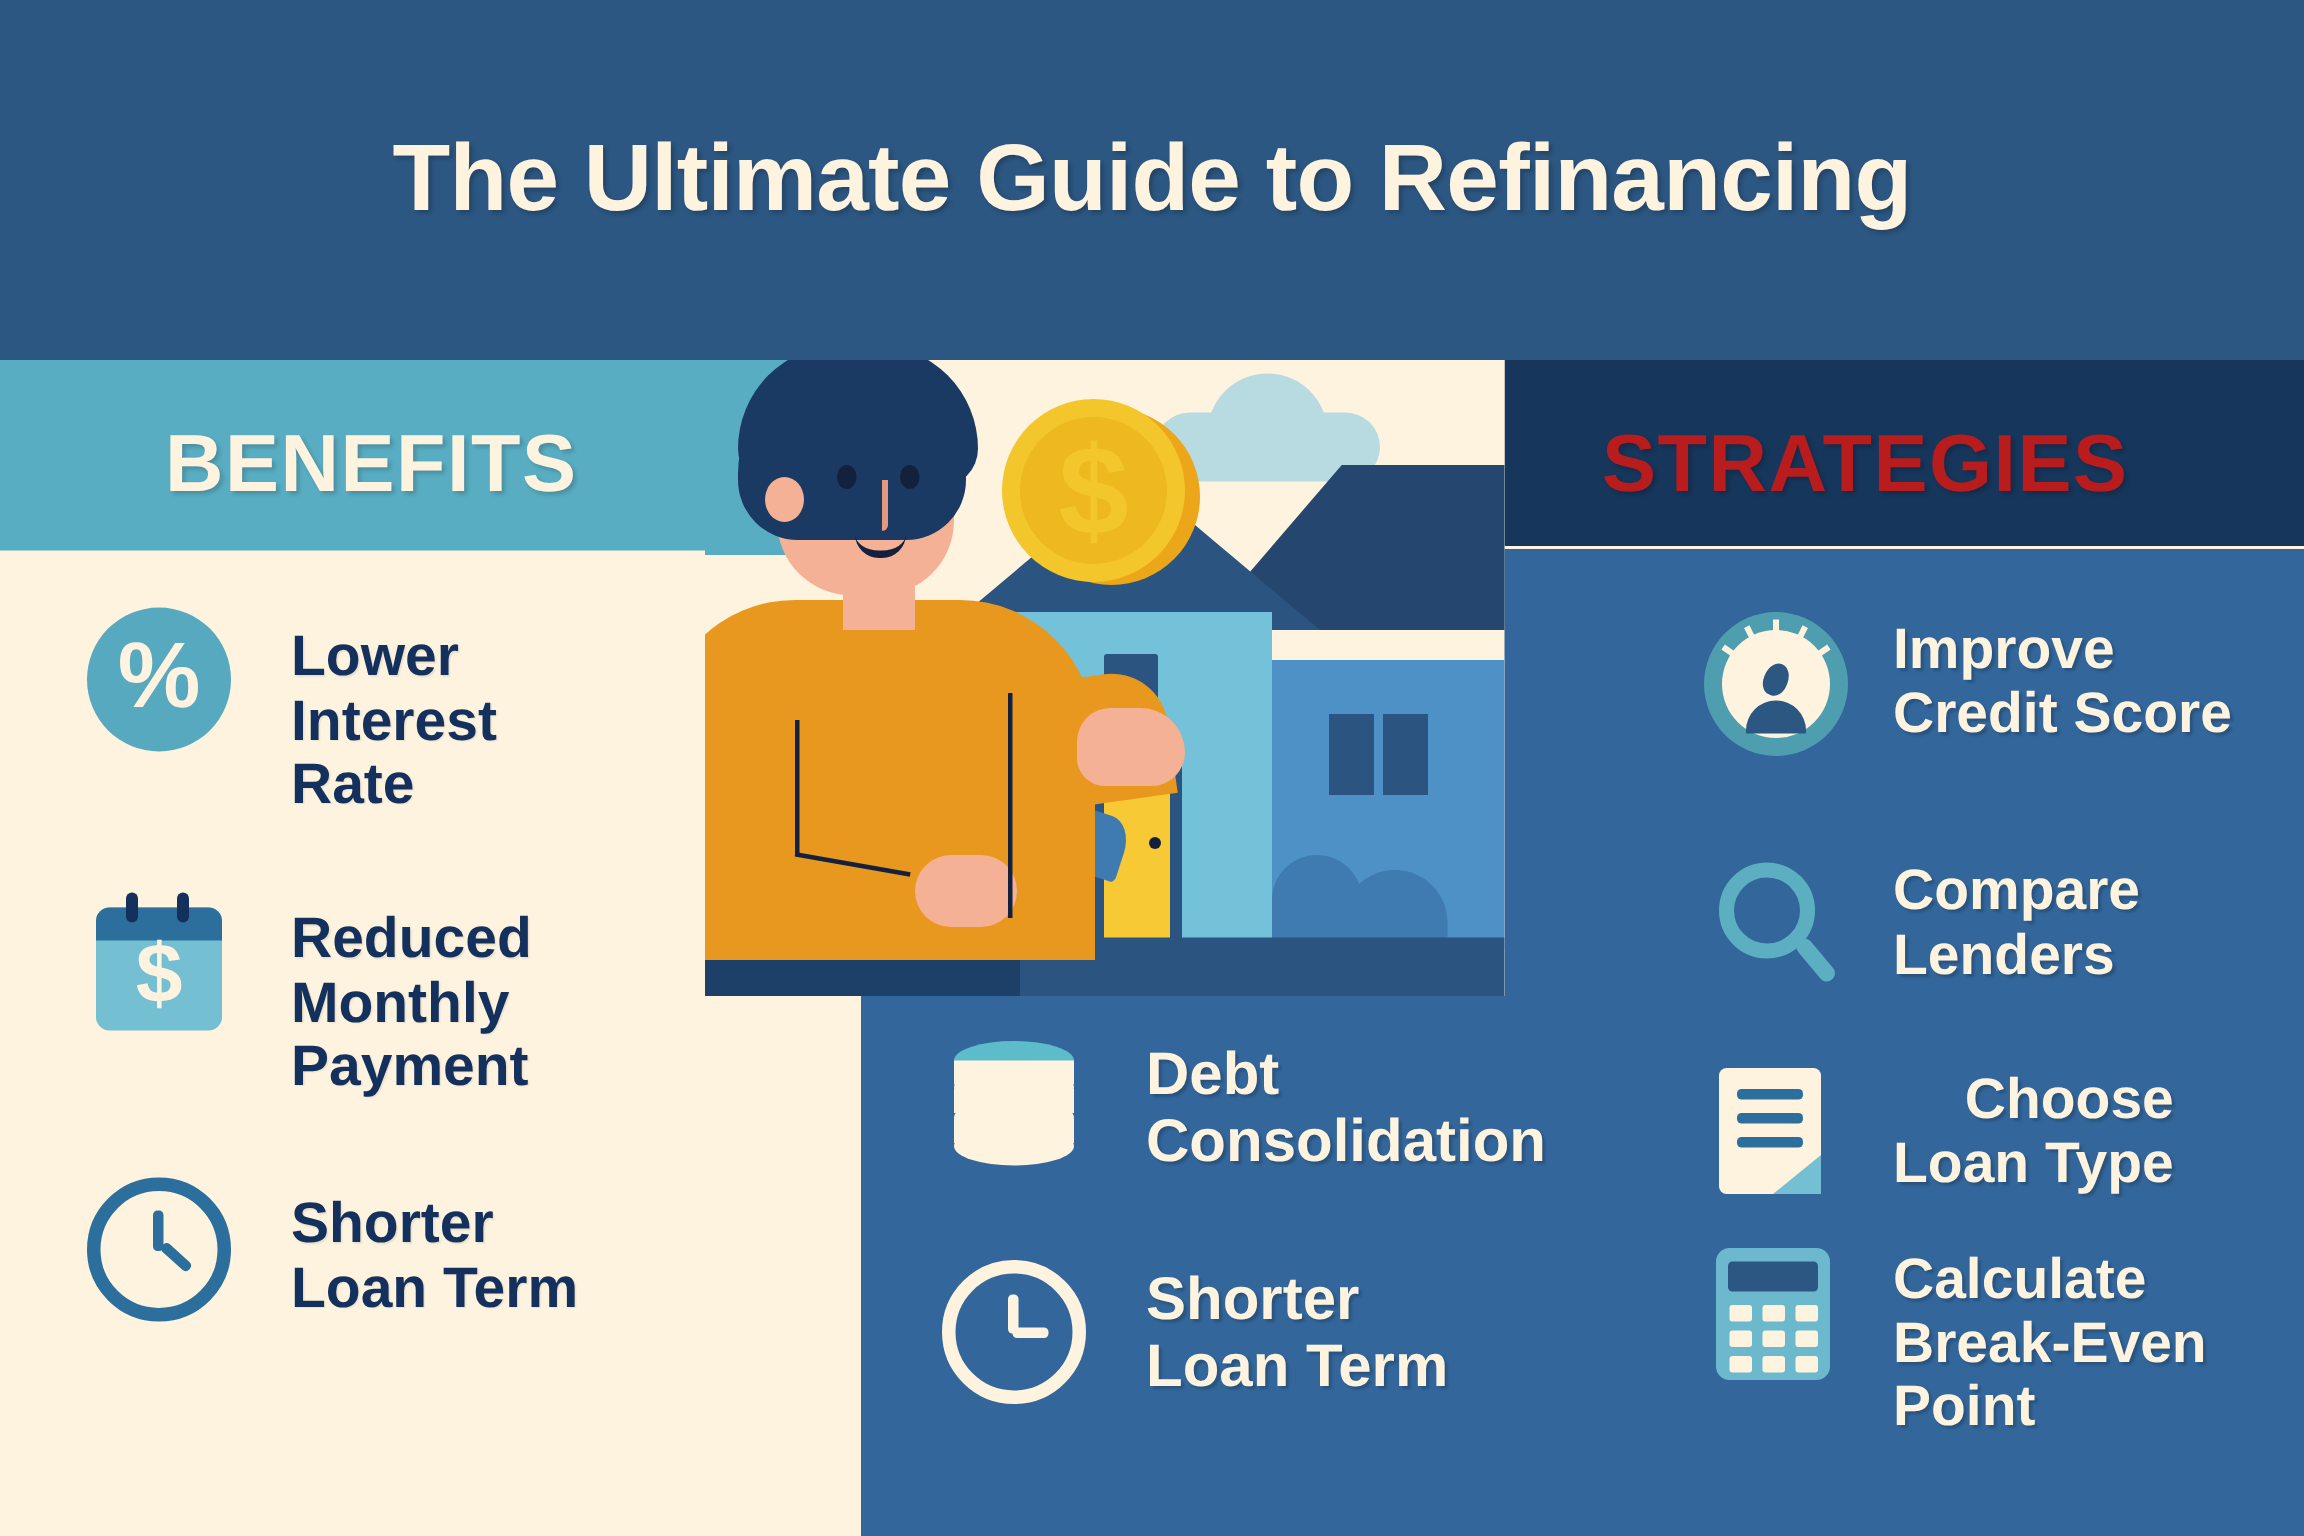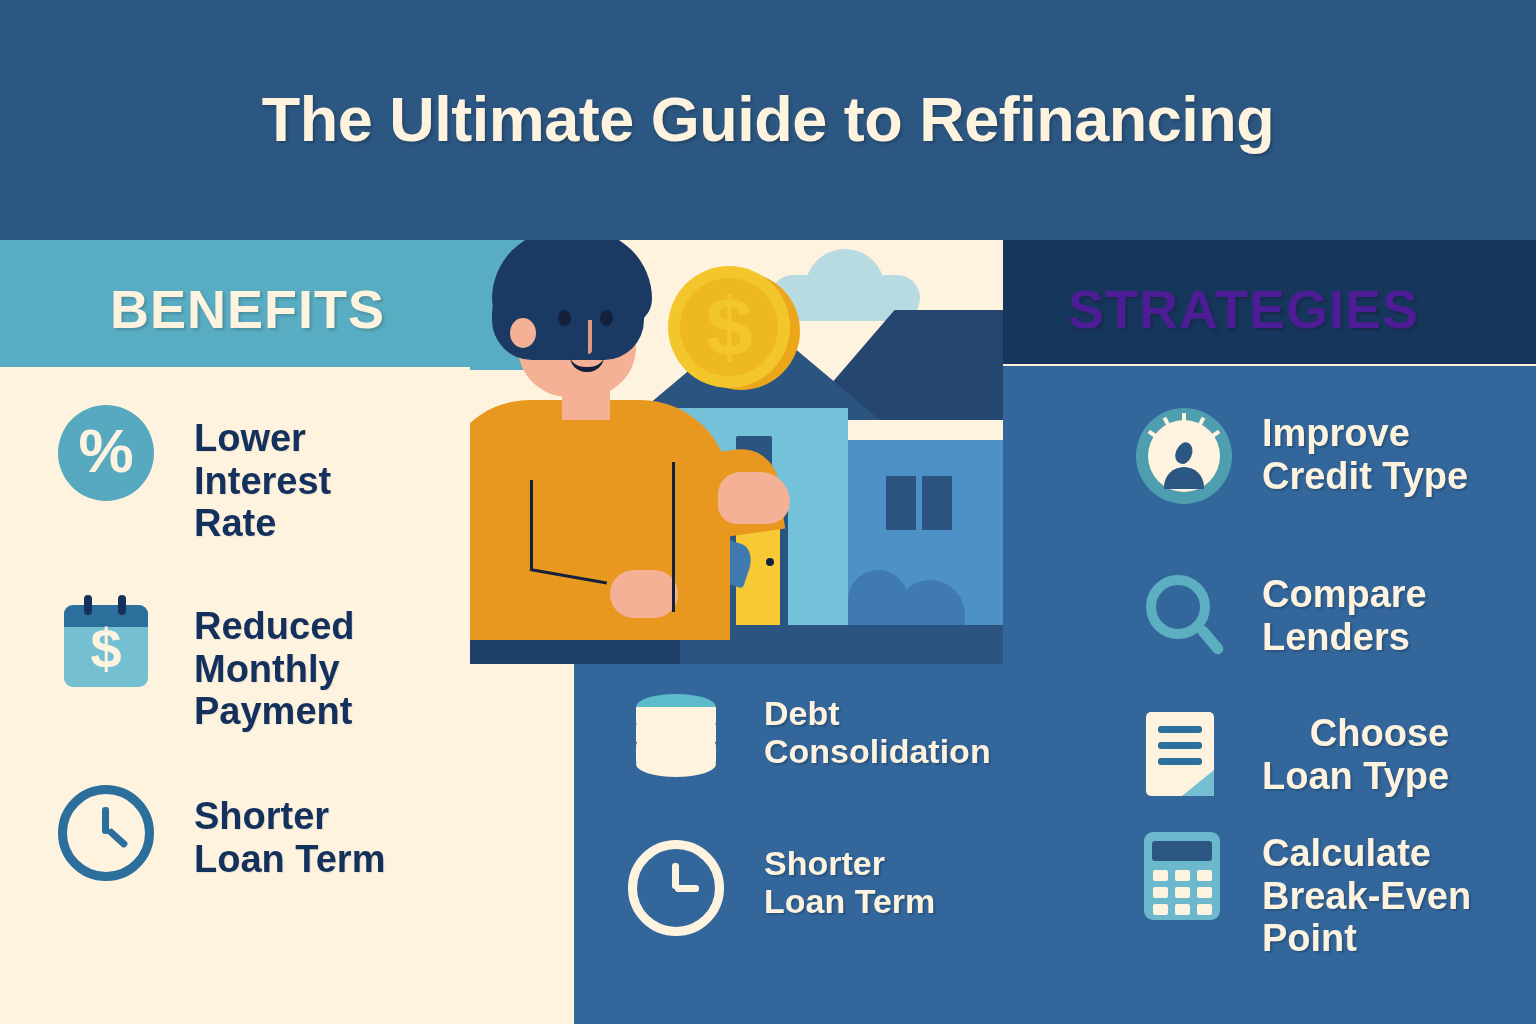--- a/index.html
+++ b/index.html
@@ -42,34 +42,34 @@
   }
 
   
   .hdr-benefits {
     position:absolute; left:110px; top:278px;
     color:#fdf3df; font-size:54px; font-weight:bold; letter-spacing:1px;
     text-shadow:2px 2px 3px rgba(0,0,0,0.18);
   }
   .hdr-strategies {
     position:absolute; left:1068px; top:278px;
-    color:#4c1d95; font-size:54px; font-weight:bold; letter-spacing:1px;
+    color:#b91c1c; font-size:54px; font-weight:bold; letter-spacing:1px;
     text-shadow:2px 2px 3px rgba(0,0,0,0.20);
   }
 
   
   .item { position:absolute; display:flex; align-items:flex-start; }
   .item .ico { flex:0 0 auto; position:relative; }
   .item .lbl {
     font-weight:bold;
     line-height:1.12;
     white-space:pre-line;
   }
   .left-col .lbl  { color:#14305c; font-size:38px; text-shadow:1px 1px 1px rgba(0,0,0,0.08); }
-  .mid-col .lbl   { color:#fdf3df; font-size:34px; text-shadow:2px 2px 2px rgba(0,0,0,0.20); }
+  .mid-col .lbl   { color:#fdf3df; font-size:40px; text-shadow:2px 2px 2px rgba(0,0,0,0.20); }
   .right-col .lbl { color:#fdf3df; font-size:38px; text-shadow:2px 2px 2px rgba(0,0,0,0.20); }
 
   
   
   .ic-percent { width:96px; height:96px; border-radius:50%; background:#57a9c0;
     display:flex; align-items:center; justify-content:center; }
   .ic-percent span { color:#fdf3df; font-size:62px; font-weight:bold; line-height:1; margin-top:-4px; }
 
   
   .ic-cal { width:96px; height:92px; position:relative; }
@@ -339,21 +339,21 @@
         <div class="tick" style="transform:rotate(-55deg)"></div>
         <div class="tick" style="transform:rotate(-27deg)"></div>
         <div class="tick" style="transform:rotate(0deg)"></div>
         <div class="tick" style="transform:rotate(27deg)"></div>
         <div class="tick" style="transform:rotate(55deg)"></div>
         <div class="needle"></div>
         <div class="base"></div>
       </div>
     </div>
     <div class="lbl" style="margin-left:30px; margin-top:4px;">Improve
-Credit Type</div>
+Credit Score</div>
   </div>
 
   <div class="item right-col" style="left:1136px; top:548px;margin-top:21px;">
     <div class="ico">
       <div class="ic-magnify">
           <div class="lens"></div>
           <div class="handle"></div>
         </div>
     </div>
     <div class="lbl" style="margin-left:30px; margin-top:4px;">Compare

